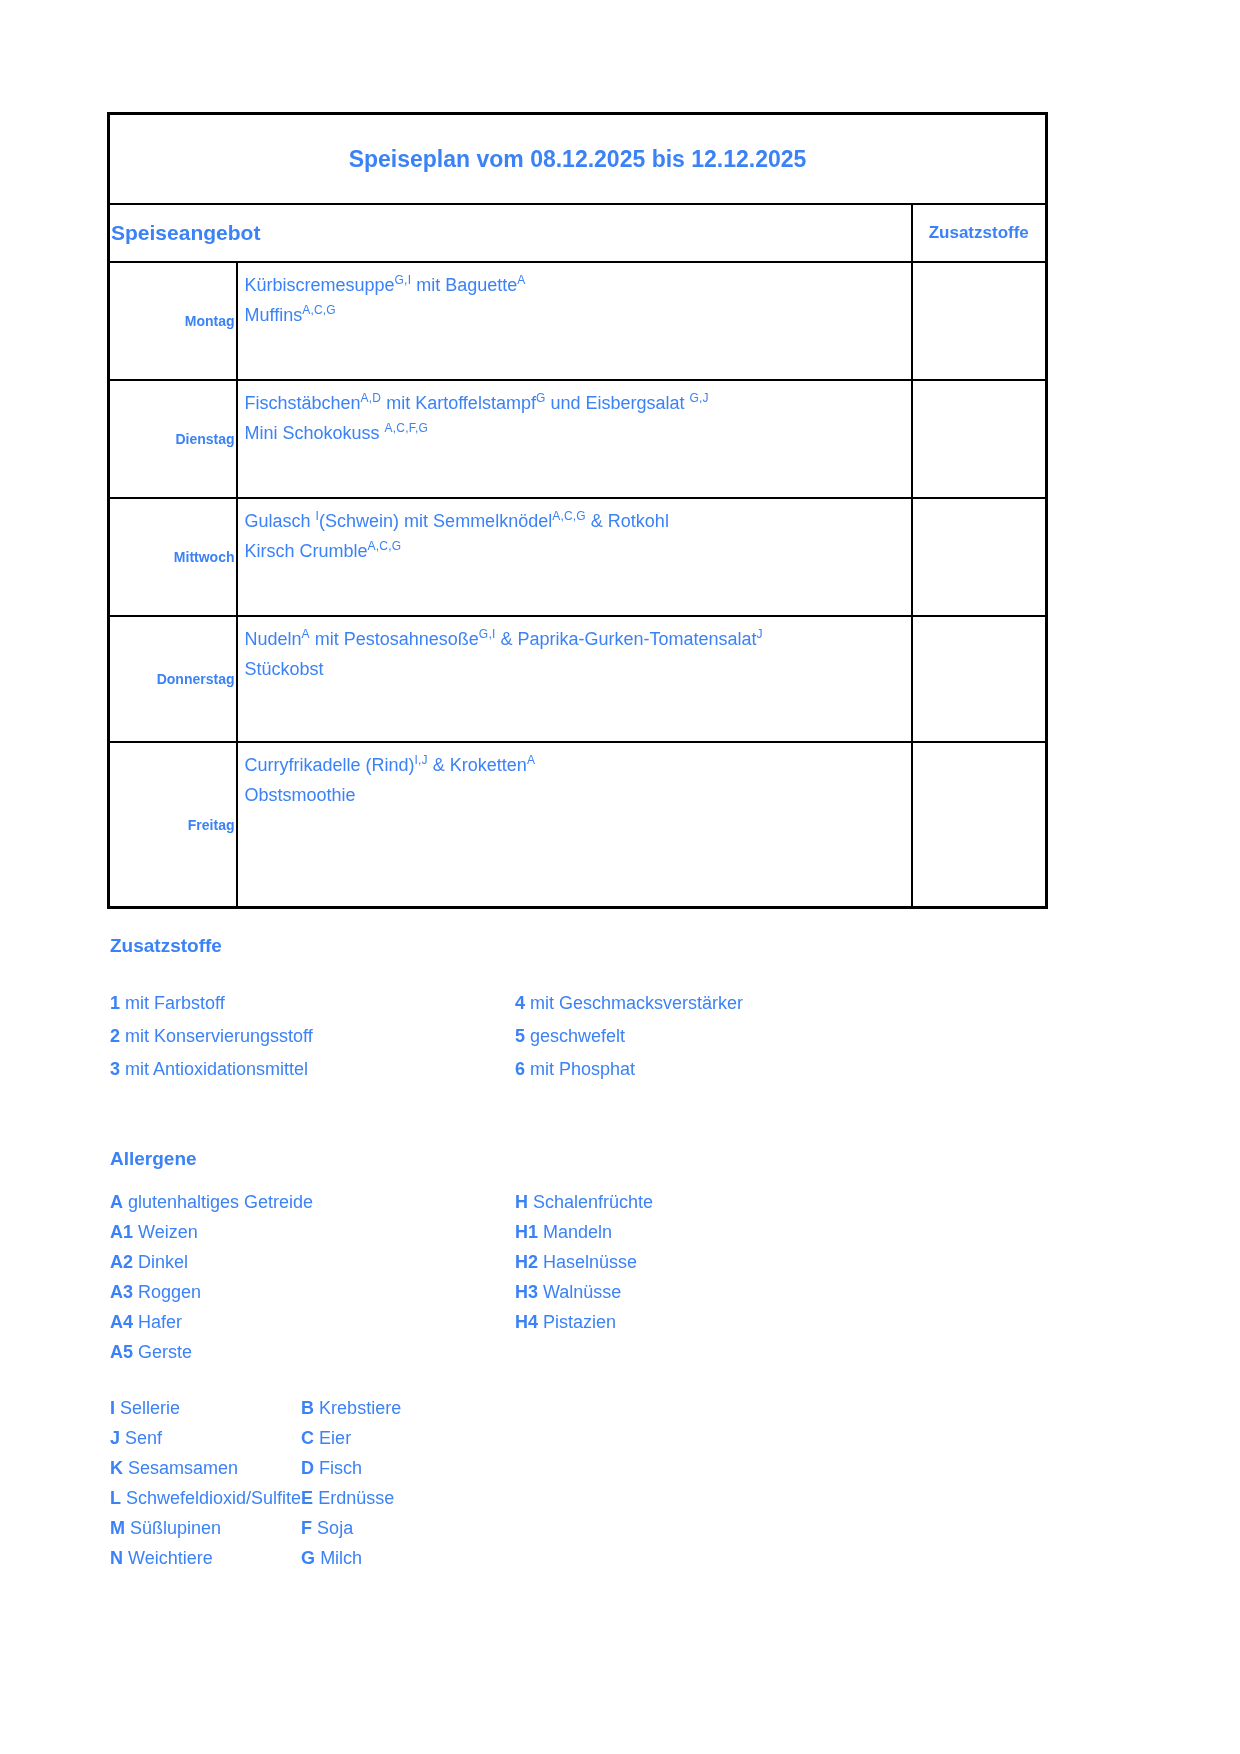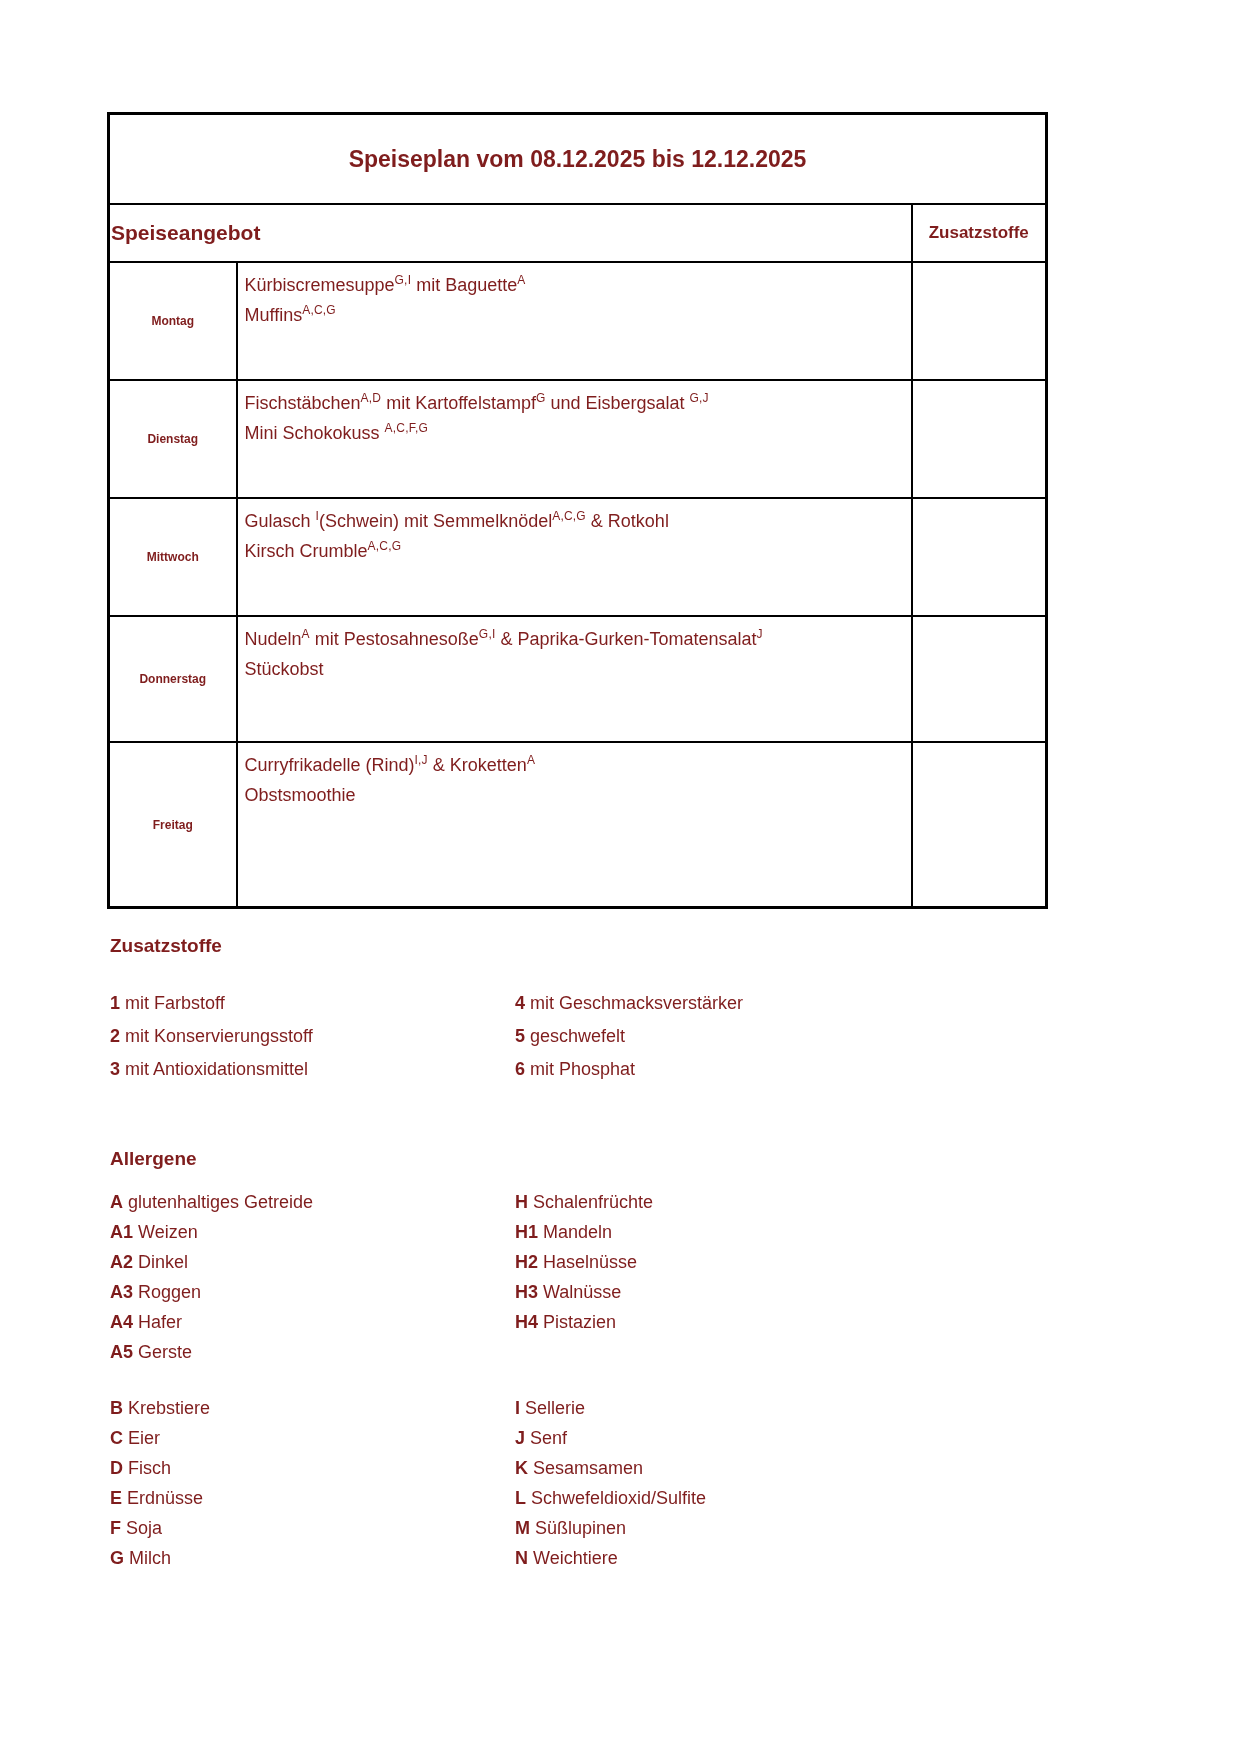--- a/index.html
+++ b/index.html
@@ -2,21 +2,21 @@
 <html><head>
 <meta charset="utf-8">
 <style>
   html, body { margin: 0; padding: 0; background: #e8e8e8; }
   .page {
     position: relative;
     width: 1240px;
     height: 1754px;
     background: #ffffff;
     font-family: "Liberation Sans", sans-serif;
-    color: #7f1d1d;
+    color: #3b82f6;
     margin: 0 auto;
     overflow: hidden;
   }
 
   
   table.menu-table {
     position: absolute;
     left: 107px;
     top: 112px;
     width: 938px;
@@ -50,24 +50,24 @@
     font-weight: bold;
     font-size: 17px;
   }
   tr.menu-row:nth-of-type(3) td { height: 105px; }
   tr.menu-row:nth-of-type(4) td { height: 105px; }
   tr.menu-row:nth-of-type(5) td { height: 105px; border-radius: 20px; }
   tr.menu-row:nth-of-type(6) td { height: 113px; }
   tr.menu-row:nth-of-type(7) td { height: 152px; }
 
   td.day-cell {
-    text-align: center;
-    vertical-align: middle;
-    font-weight: bold;
-    font-size: 12px;
+    text-align: right;
+    vertical-align: middle;
+    font-weight: bold;
+    font-size: 14px;
   }
   td.meal-cell {
     vertical-align: top;
     padding: 7px 20px 4px 7px;
     font-size: 18px;
   }
   .meal-line { line-height: 30px; white-space: nowrap; }
   sup.alg {
     font-size: 12px;
     line-height: 0;
@@ -192,32 +192,32 @@
         </div>
       <div class="legend-col">
           <div class="legend-item"><span class="legend-code">H</span> Schalenfrüchte</div>
           <div class="legend-item"><span class="legend-code">H1</span> Mandeln</div>
           <div class="legend-item"><span class="legend-code">H2</span> Haselnüsse</div>
           <div class="legend-item"><span class="legend-code">H3</span> Walnüsse</div>
           <div class="legend-item"><span class="legend-code">H4</span> Pistazien</div>
         </div>
     </div>
     <div class="legend-cols group2">
+      <div class="legend-col">
+          <div class="legend-item"><span class="legend-code">I</span> Sellerie</div>
+          <div class="legend-item"><span class="legend-code">J</span> Senf</div>
+          <div class="legend-item"><span class="legend-code">K</span> Sesamsamen</div>
+          <div class="legend-item"><span class="legend-code">L</span> Schwefeldioxid/Sulfite</div>
+          <div class="legend-item"><span class="legend-code">M</span> Süßlupinen</div>
+          <div class="legend-item"><span class="legend-code">N</span> Weichtiere</div>
+        </div>
       <div class="legend-col left-col">
           <div class="legend-item"><span class="legend-code">B</span> Krebstiere</div>
           <div class="legend-item"><span class="legend-code">C</span> Eier</div>
           <div class="legend-item"><span class="legend-code">D</span> Fisch</div>
           <div class="legend-item"><span class="legend-code">E</span> Erdnüsse</div>
           <div class="legend-item"><span class="legend-code">F</span> Soja</div>
           <div class="legend-item"><span class="legend-code">G</span> Milch</div>
         </div>
-      <div class="legend-col">
-          <div class="legend-item"><span class="legend-code">I</span> Sellerie</div>
-          <div class="legend-item"><span class="legend-code">J</span> Senf</div>
-          <div class="legend-item"><span class="legend-code">K</span> Sesamsamen</div>
-          <div class="legend-item"><span class="legend-code">L</span> Schwefeldioxid/Sulfite</div>
-          <div class="legend-item"><span class="legend-code">M</span> Süßlupinen</div>
-          <div class="legend-item"><span class="legend-code">N</span> Weichtiere</div>
-        </div>
     </div>
   </section>
 
 </div>
 
 </body></html>

